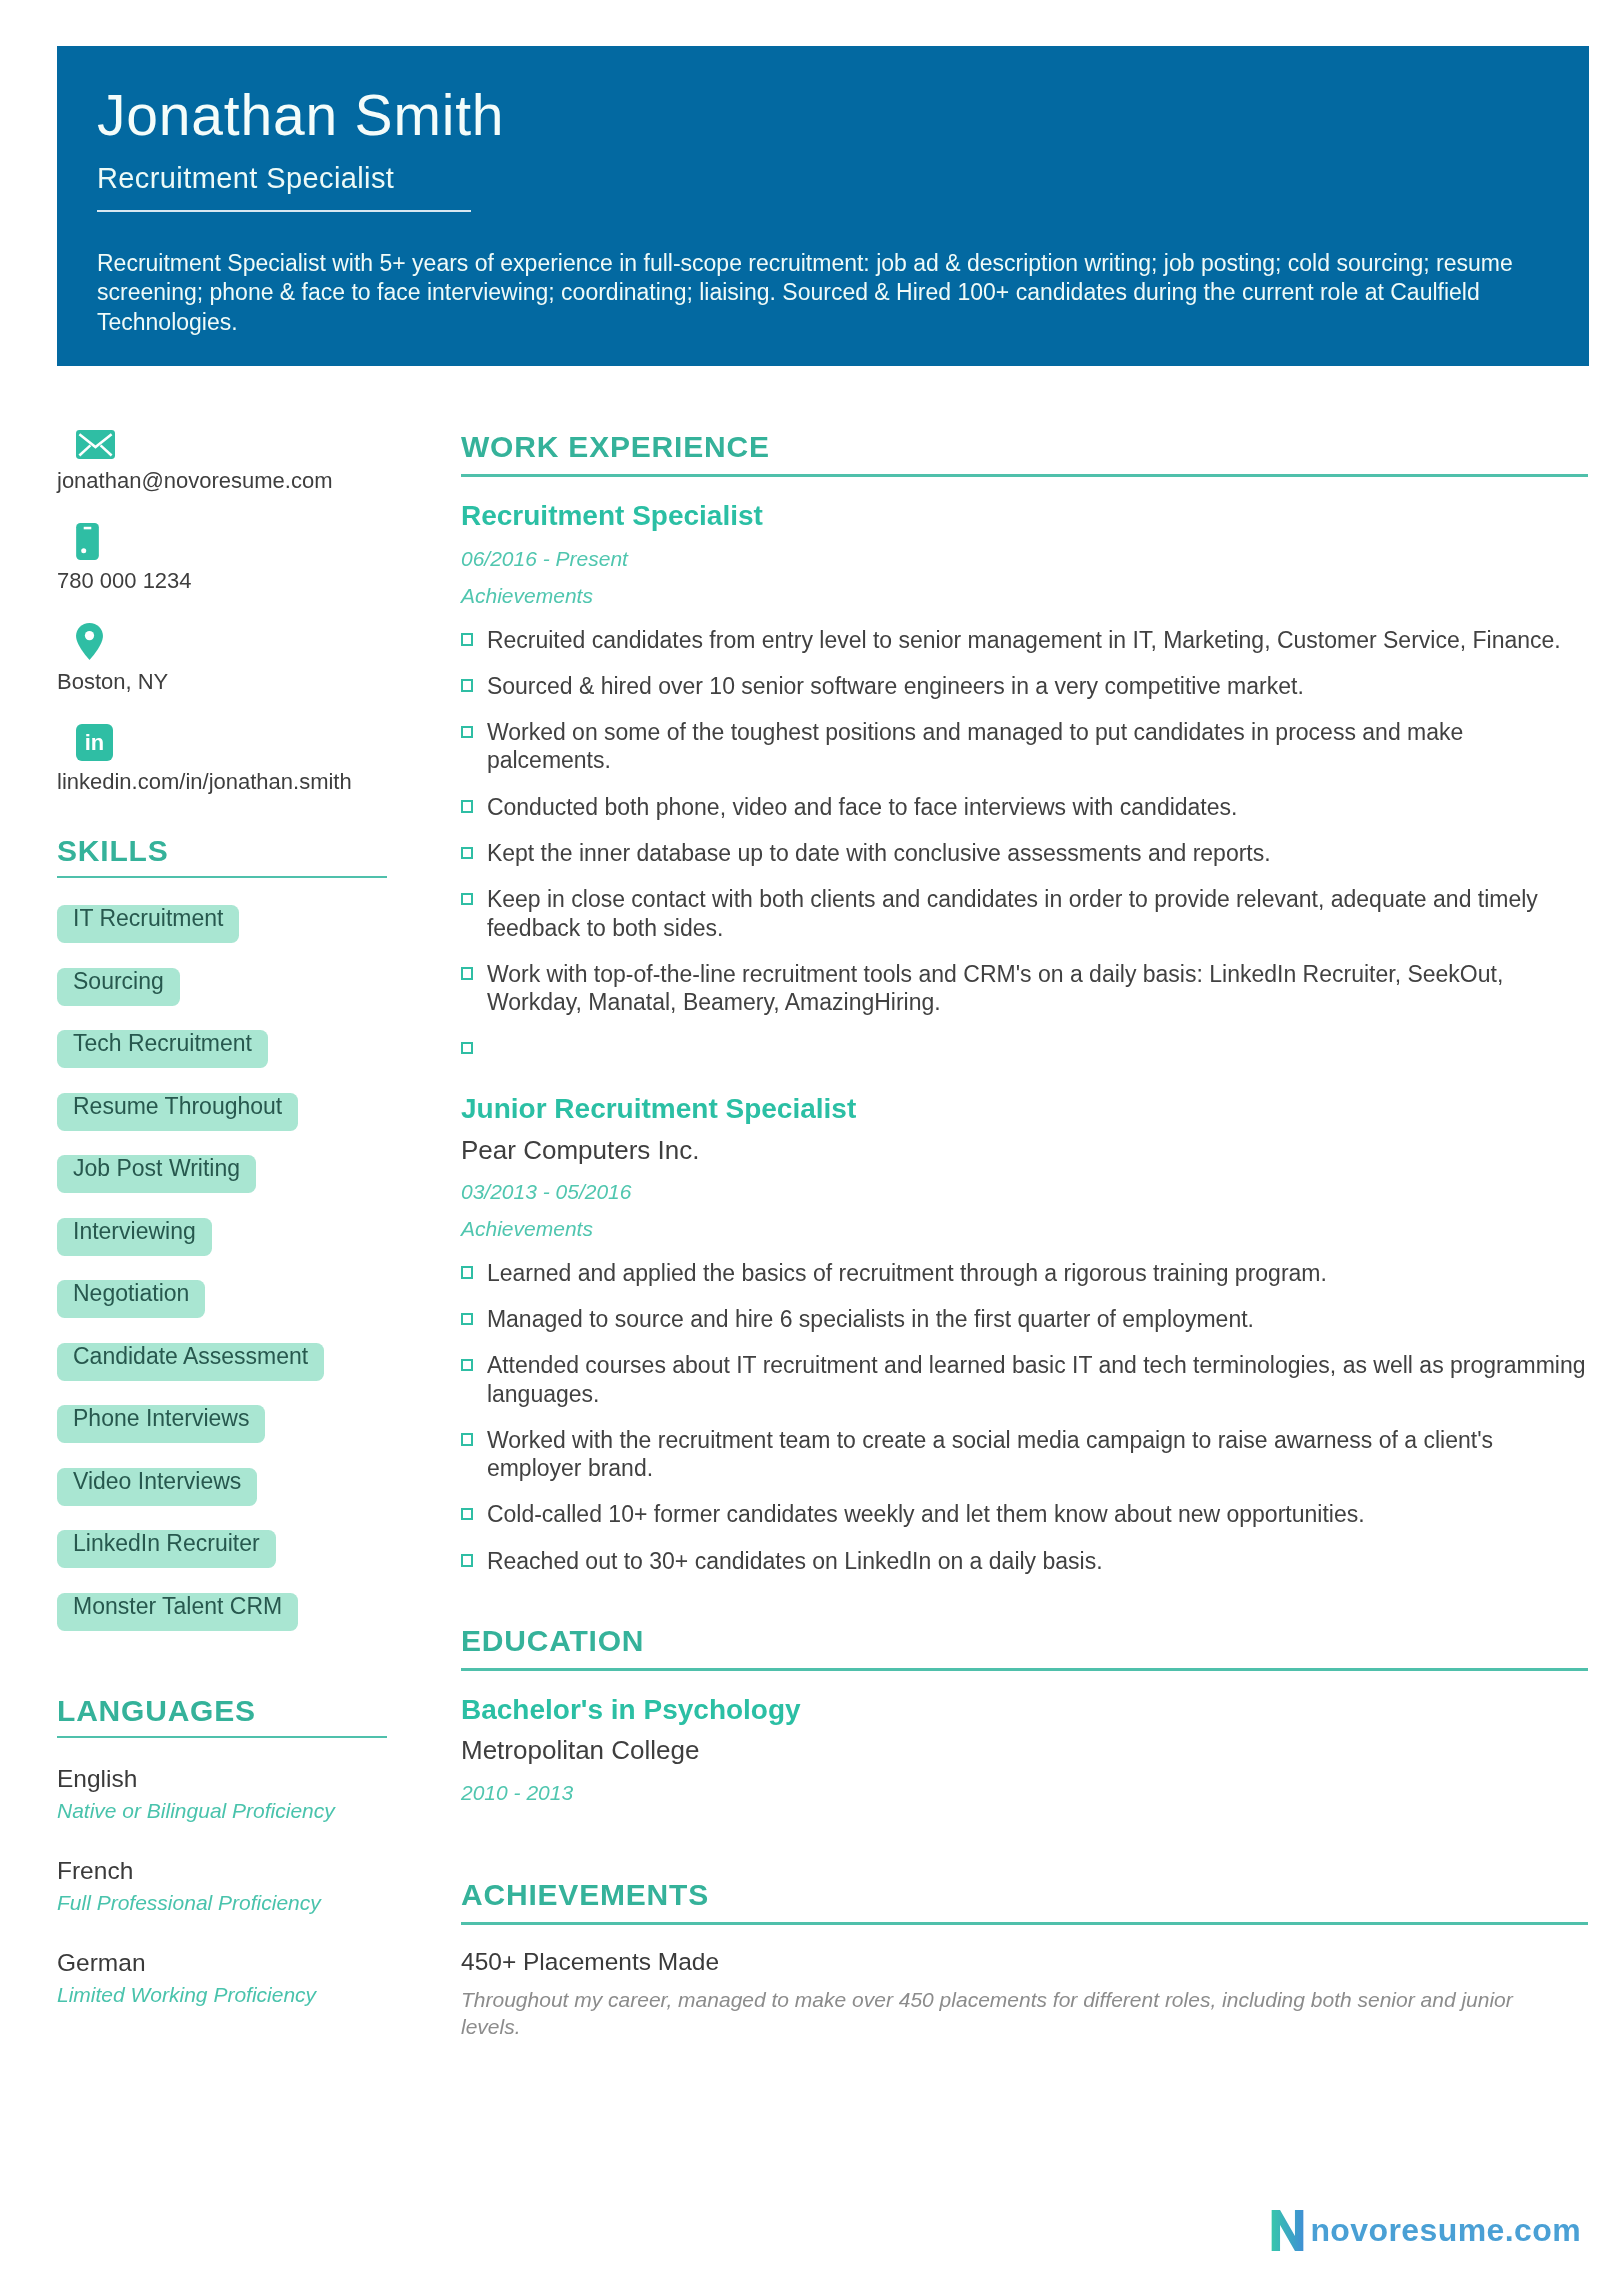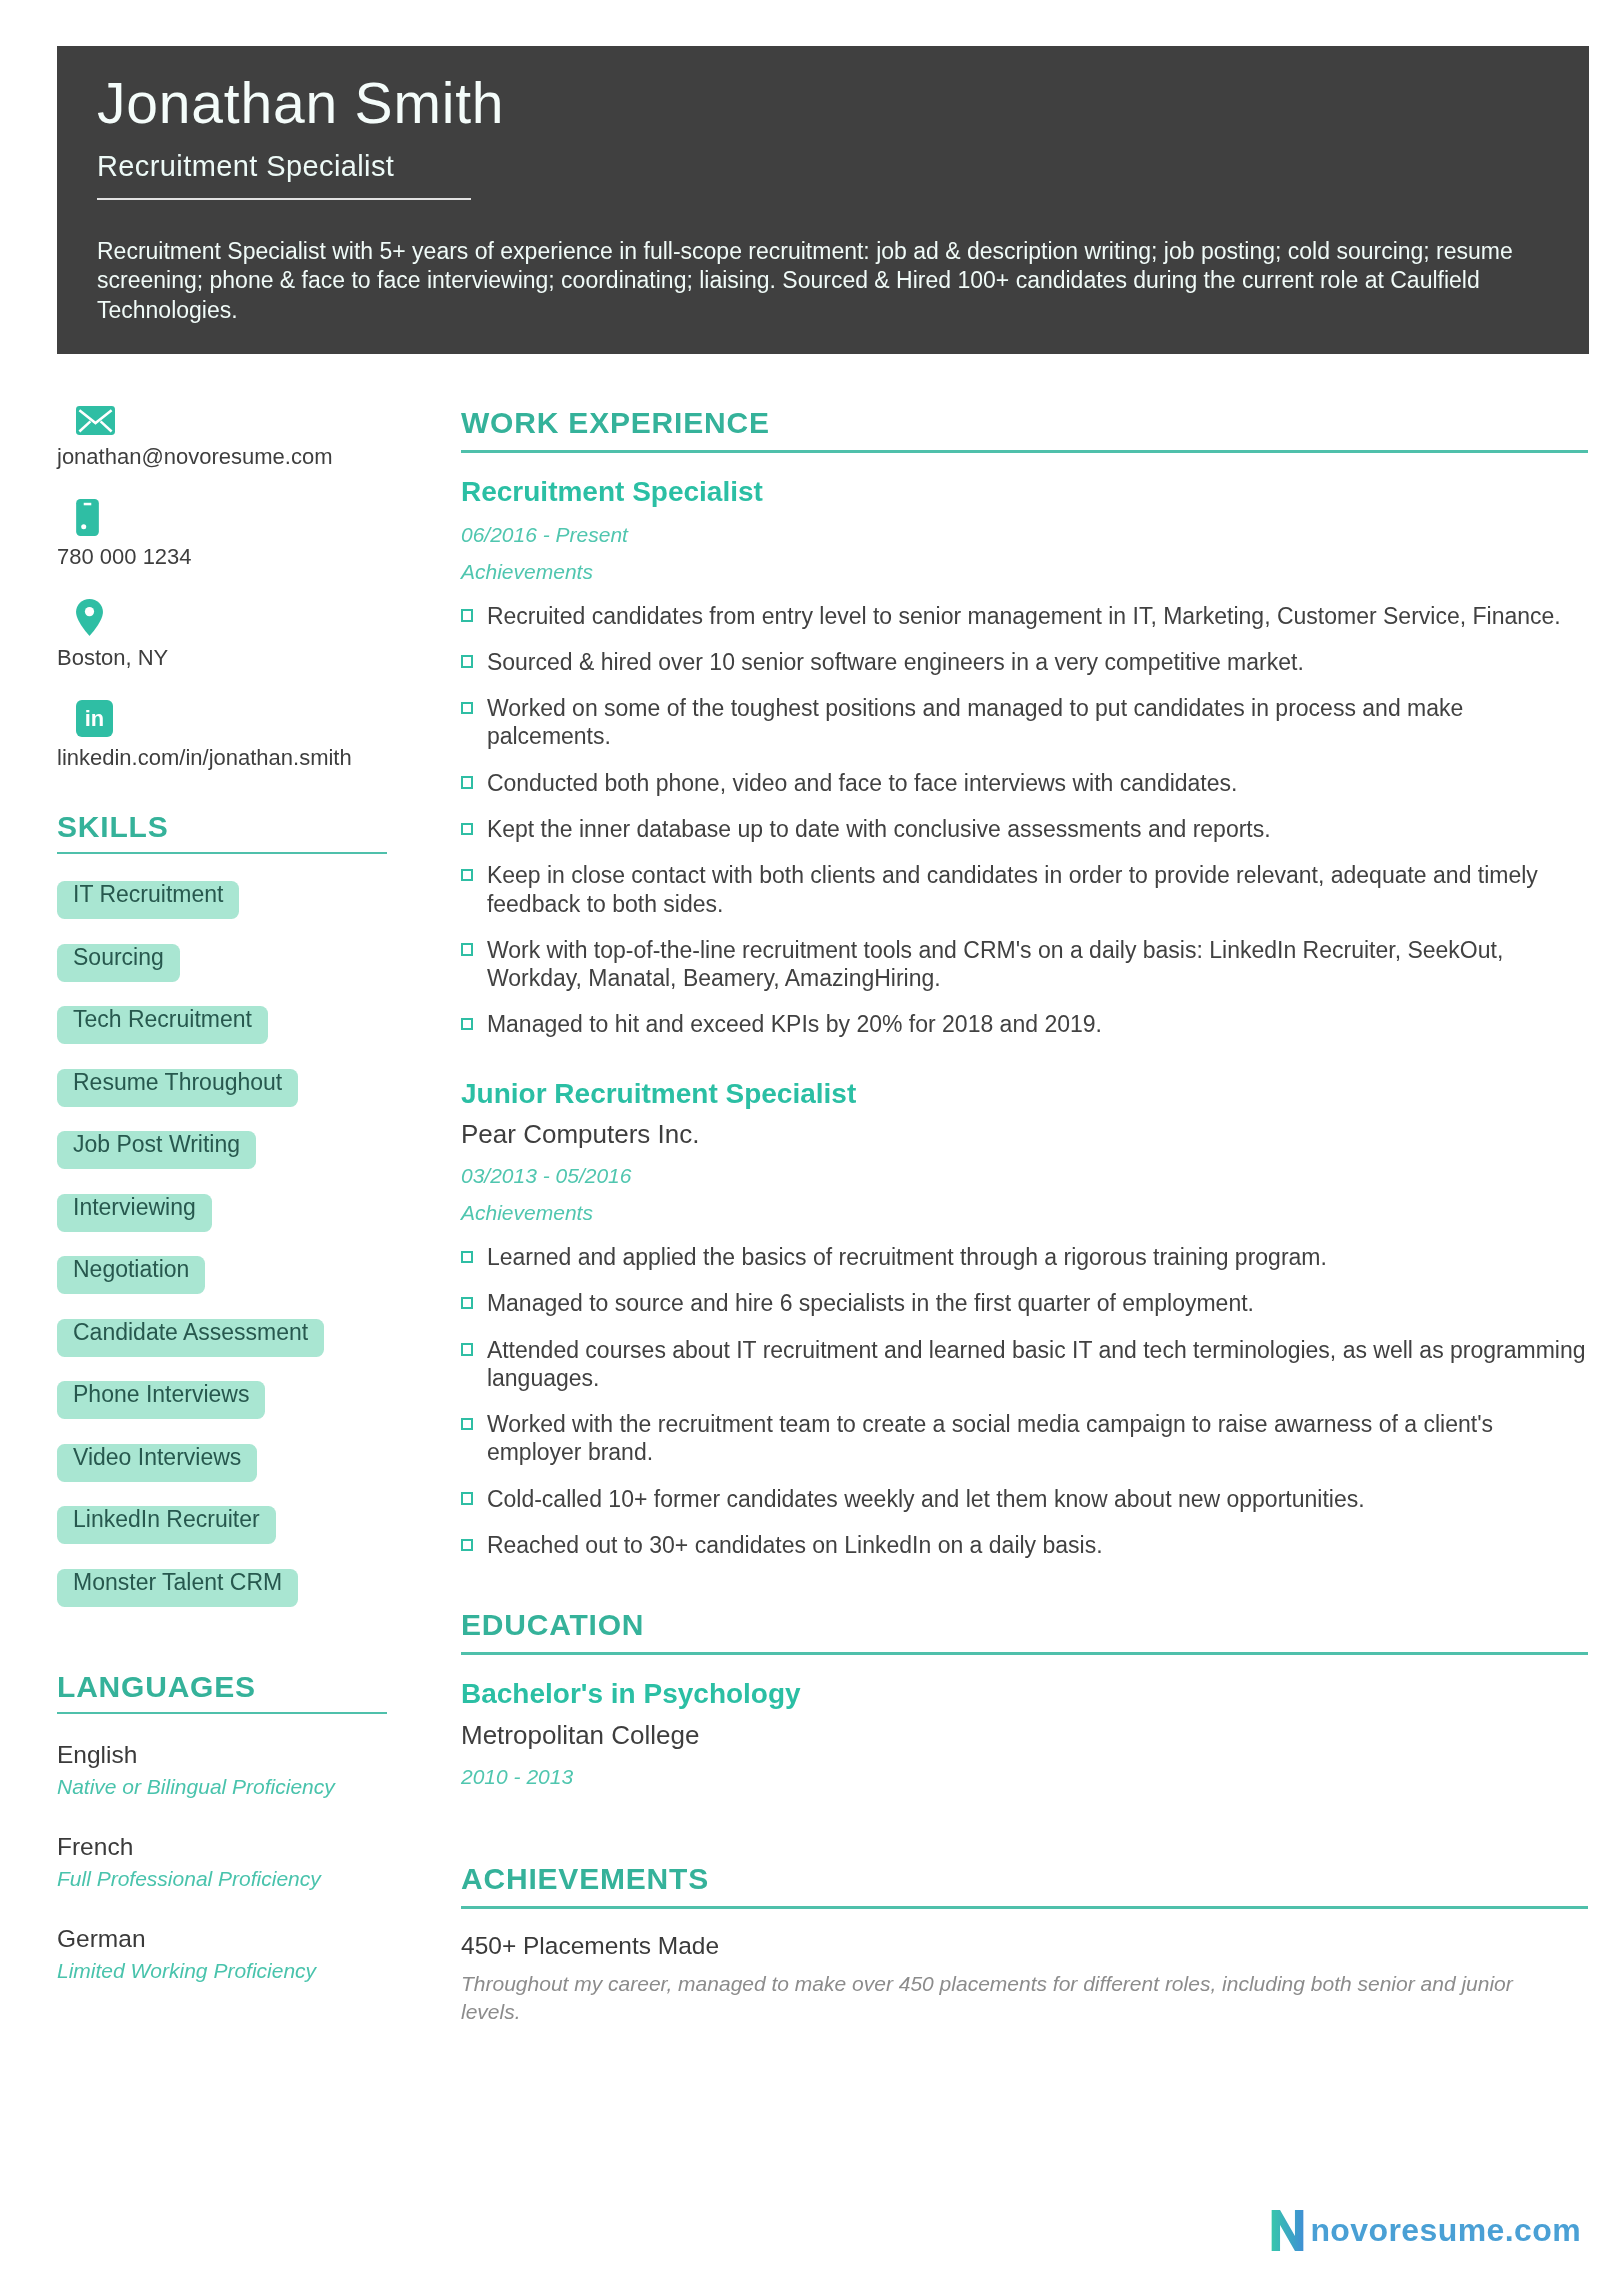--- a/index.html
+++ b/index.html
@@ -7,23 +7,23 @@
     position:relative;
     width:1622px;
     height:2295px;
     background:#ffffff;
     font-family:"Liberation Sans", sans-serif;
     color:#3E3E3E;
     overflow:hidden;
   }
   
   .hero{
-    margin:46px 33px 0 57px;
-    background:#404040;
-    padding:24px 42px 24px 40px;
+    margin:46px 33px 12px 57px;
+    background:#0369a1;
+    padding:36px 42px 24px 40px;
     box-sizing:border-box;
   }
   .hero-name{
     font-size:57px;
     font-weight:300;
     letter-spacing:0.8px;
     color:#F4FCFA;
   }
   .hero-title{
     display:inline-block;
@@ -255,21 +255,20 @@
             <li>
                 <span class="bullet-marker"></span>
                 <span>Keep in close contact with both clients and candidates in order to provide relevant, adequate and timely feedback to both sides.</span>
               </li>
             <li>
                 <span class="bullet-marker"></span>
                 <span>Work with top-of-the-line recruitment tools and CRM's on a daily basis: LinkedIn Recruiter, SeekOut, Workday, Manatal, Beamery, AmazingHiring.</span>
               </li>
             <li>
                 <span class="bullet-marker"></span>
-                <span>Managed to hit and exceed KPIs by 20% for 2018 and 2019.</span>
               </li>
           </ul>
         </div>
 
         <div class="job">
           <div class="job-title">Junior Recruitment Specialist</div>
           <div class="job-company">Pear Computers Inc.</div>
           <div class="job-dates">03/2013 - 05/2016</div>
           <div class="job-label">Achievements</div>
           <ul class="bullets">

